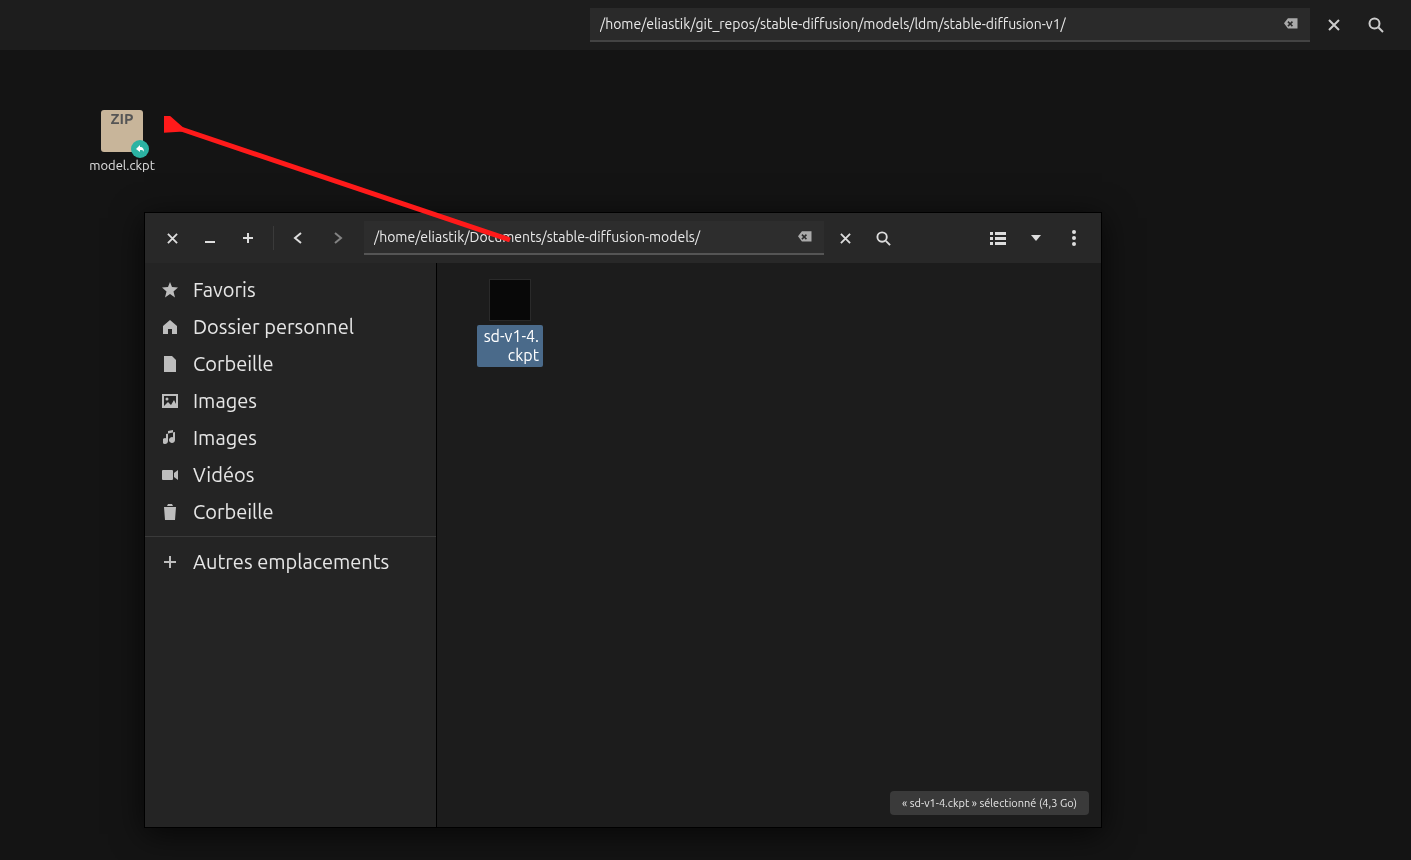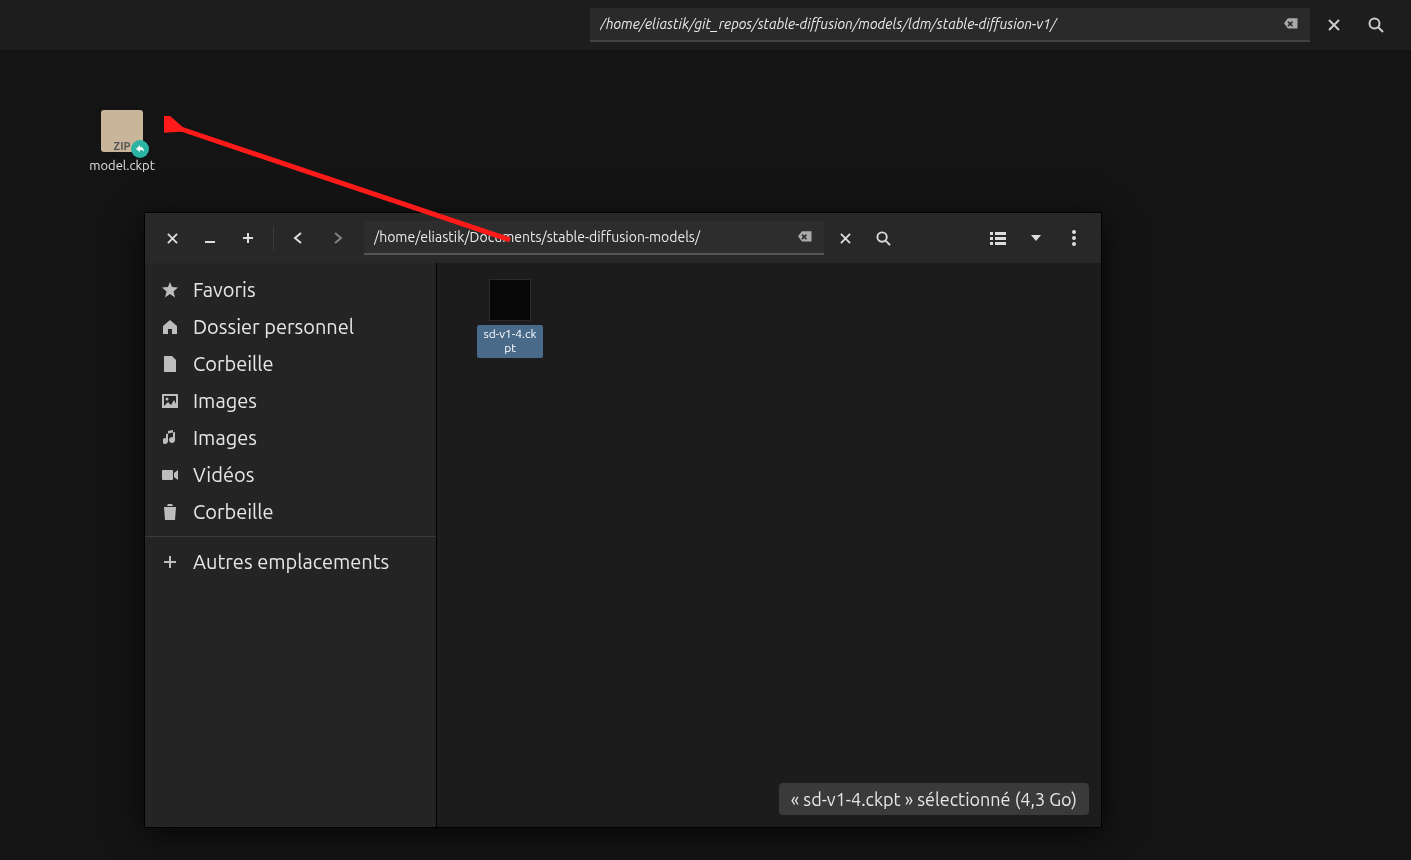--- a/index.html
+++ b/index.html
@@ -30,21 +30,21 @@
     border: none;
     border-bottom: 2px solid #434343;
     padding: 0 40px 0 10px;
     font-size: 14px;
     position: relative;
   }
   .bg-path-wrap {
     position: relative;
     flex: 0 0 720px;
   }
-  .bg-path-wrap input { width: 100%; font-style: italic; }
+  .bg-path-wrap input { width: 100%; }
   .bg-path-clear {
     position: absolute;
     right: 8px; top: 50%;
     transform: translateY(-50%);
     color: #aaa;
     cursor: pointer;
   }
   .bg-toolbar-btn {
     width: 36px;
     height: 34px;
@@ -78,23 +78,23 @@
     text-align: center;
     cursor: pointer;
   }
   .bg-file-icon {
     width: 42px;
     height: 42px;
     background: #c8b59a;
     border-radius: 3px;
     position: relative;
     display: flex;
-    align-items: flex-end;
+    align-items: flex-start;
     justify-content: center;
-    font-size: 11px;
+    font-size: 15px;
     font-weight: bold;
     color: #555;
   }
   .bg-file-badge {
     position: absolute;
     right: -6px;
     bottom: -6px;
     width: 18px;
     height: 18px;
     background: #2bb3a3;
@@ -219,23 +219,23 @@
   }
   .fg-file-icon {
     width: 42px;
     height: 42px;
     background: #080808;
     border: 1px solid #2a2a2a;
   }
   .fg-file-label {
     background: #4a6a8a;
     color: #fff;
-    font-size: 12px;
+    font-size: 16px;
     padding: 2px 4px;
-    text-align: center;
+    text-align: right;
     line-height: 1.2;
     border-radius: 2px;
     word-break: break-all;
   }
 
   
   .arrow-svg {
     position: absolute;
     top: 116px;
     left: 164px;
@@ -245,21 +245,21 @@
     z-index: 50;
   }
 
   
   .status-bar {
     position: absolute;
     right: 12px;
     bottom: 12px;
     background: #3a3a3a;
     color: #e6e6e6;
-    font-size: 18px;
+    font-size: 11px;
     padding: 6px 12px;
     border-radius: 4px;
     text-align: right;
   }
 
   svg { display: block; }
 </style>
 </head>
 <body>
 

